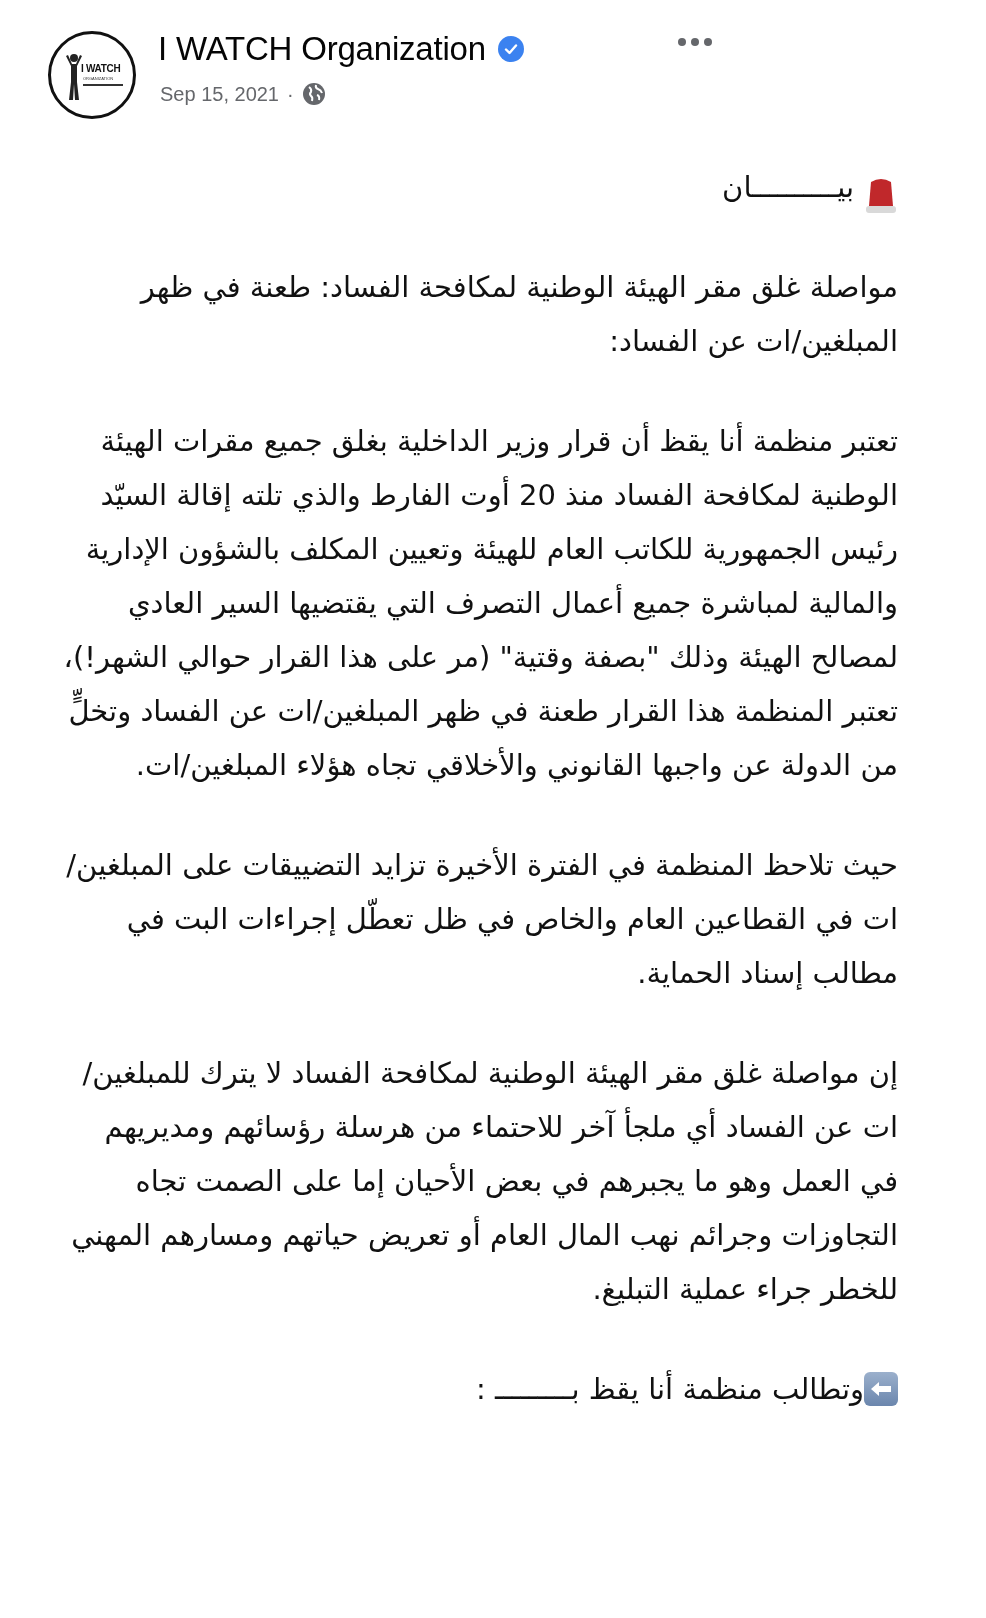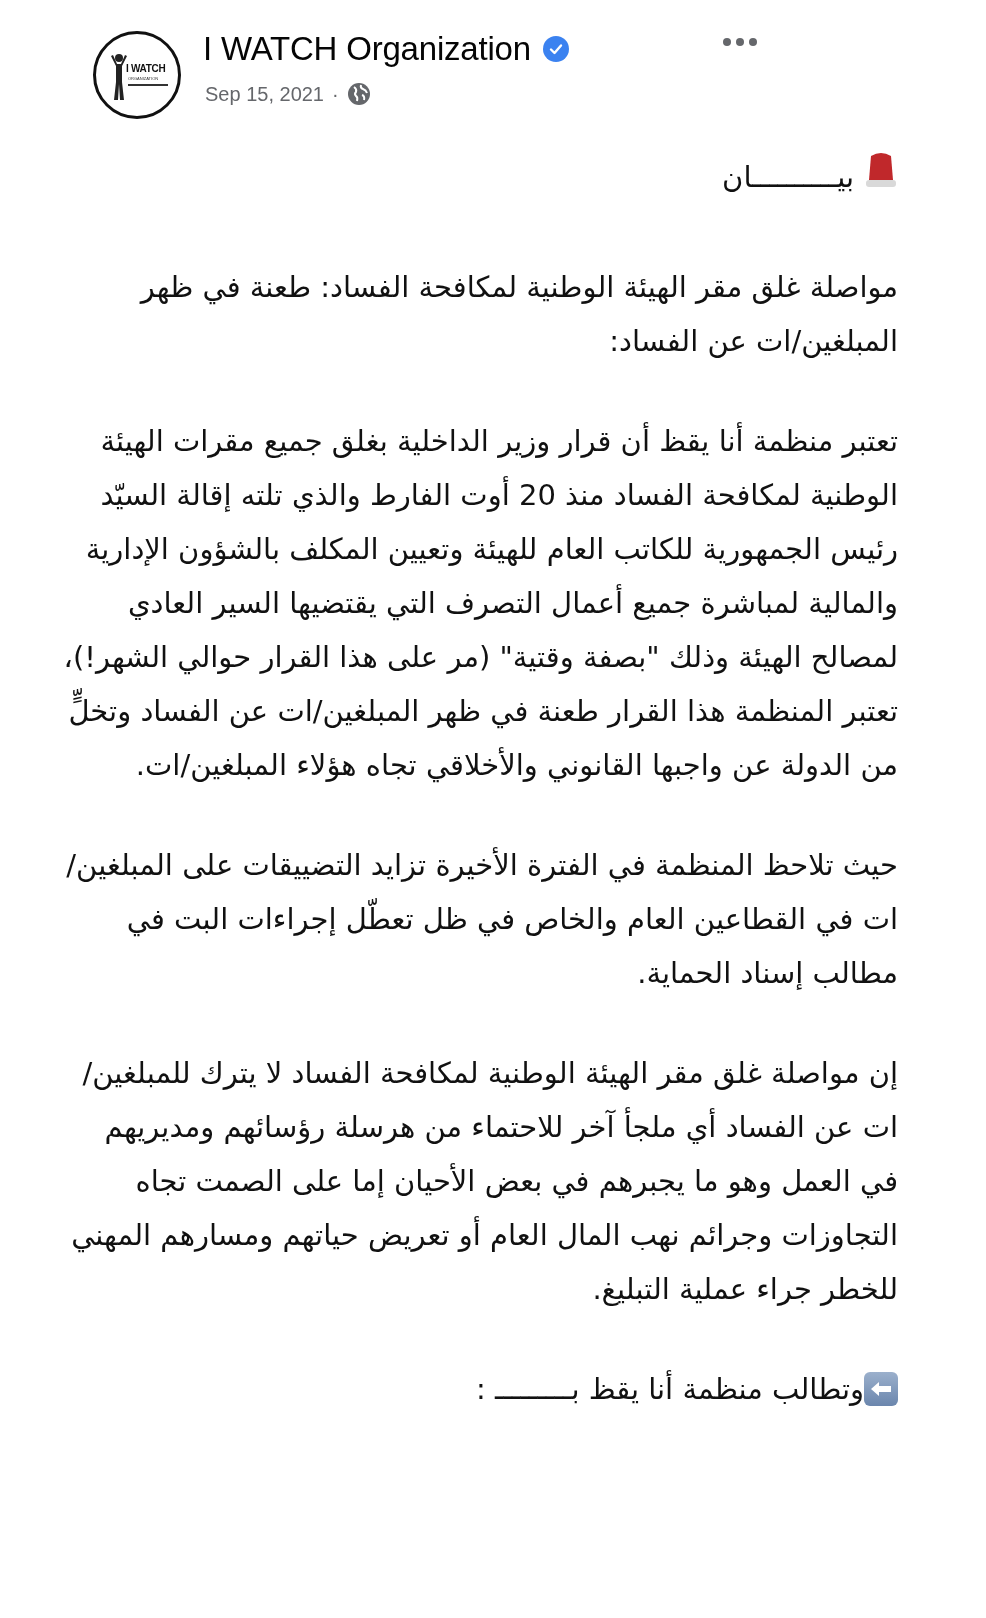--- a/index.html
+++ b/index.html
@@ -1,35 +1,35 @@
 <!DOCTYPE html>
 <html><head>
 <meta charset="utf-8">
 <style>
   html, body { margin: 0; padding: 0; background: #ffffff; }
   body { width: 986px; height: 1618px; overflow: hidden; position: relative; font-family: "Liberation Sans", sans-serif; color: #050505; }
-  .header { position: absolute; left: 0; top: 0; width: 814px; height: 130px; margin-left: 45px; }
+  .header { position: absolute; left: 0; top: 0; width: 814px; height: 130px; }
   .avatar { position: absolute; left: 48px; top: 31px; width: 88px; height: 88px; border-radius: 50%; border: 3px solid #111; box-sizing: border-box; background: #fff; overflow: hidden; }
   .avatar .fig { position: absolute; left: 14px; top: 18px; width: 18px; height: 50px; }
   .avatar .logo-txt { position: absolute; left: 30px; top: 30px; font-size: 10px; font-weight: bold; line-height: 10px; color: #111; letter-spacing: -0.3px; }
   .avatar .logo-sub { position: absolute; left: 32px; top: 42px; font-size: 4px; color: #333; }
   .avatar .logo-line { position: absolute; left: 32px; top: 50px; width: 40px; height: 2px; background: #333; }
   .name-row { position: absolute; left: 158px; top: 30px; display: flex; align-items: center; }
   .org-name { font-size: 33px; font-weight: normal; color: #050505; letter-spacing: -0.2px; }
   .verified { margin-left: 12px; width: 26px; height: 26px; border-radius: 50%; background: #3b82f0; display: flex; align-items: center; justify-content: center; }
   .meta-row { position: absolute; left: 160px; top: 82px; display: flex; align-items: center; font-size: 20px; color: #65676b; }
   .meta-row .dot { margin: 0 8px; }
   .globe { width: 24px; height: 24px; }
   .more { position: absolute; right: 102px; top: 38px; display: flex; gap: 5px; cursor: pointer; }
   .more span { width: 8px; height: 8px; border-radius: 50%; background: #65676b; display: block; }
 
   .post { position: absolute; left: 60px; top: 150px; width: 838px; direction: rtl; text-align: right; font-family: "DejaVu Sans", sans-serif; font-size: 29px; line-height: 54px; color: #111; }
   .post p { margin: 0; }
   .gap { height: 46px; }
-  .title-line { display: flex; align-items: flex-start; justify-content: flex-start; gap: 10px; height: 64px; }
+  .title-line { display: flex; align-items: flex-end; justify-content: flex-start; gap: 10px; height: 64px; }
   .siren { width: 34px; height: 38px; display: inline-block; }
   .arrow-box { width: 34px; height: 34px; border-radius: 6px; background: linear-gradient(#9bb0cc,#6b86ad); display: inline-flex; align-items: center; justify-content: center; vertical-align: middle; }
   .red-dot { width: 36px; height: 36px; border-radius: 50%; background: radial-gradient(circle at 40% 35%, #f26262, #d22a2a 70%); display: inline-block; vertical-align: middle; margin-left: 8px; }
   .demand { display: flex; align-items: center; gap: 0; }
 </style>
 </head>
 <body>
 
 <div class="header">
   <div class="avatar">

